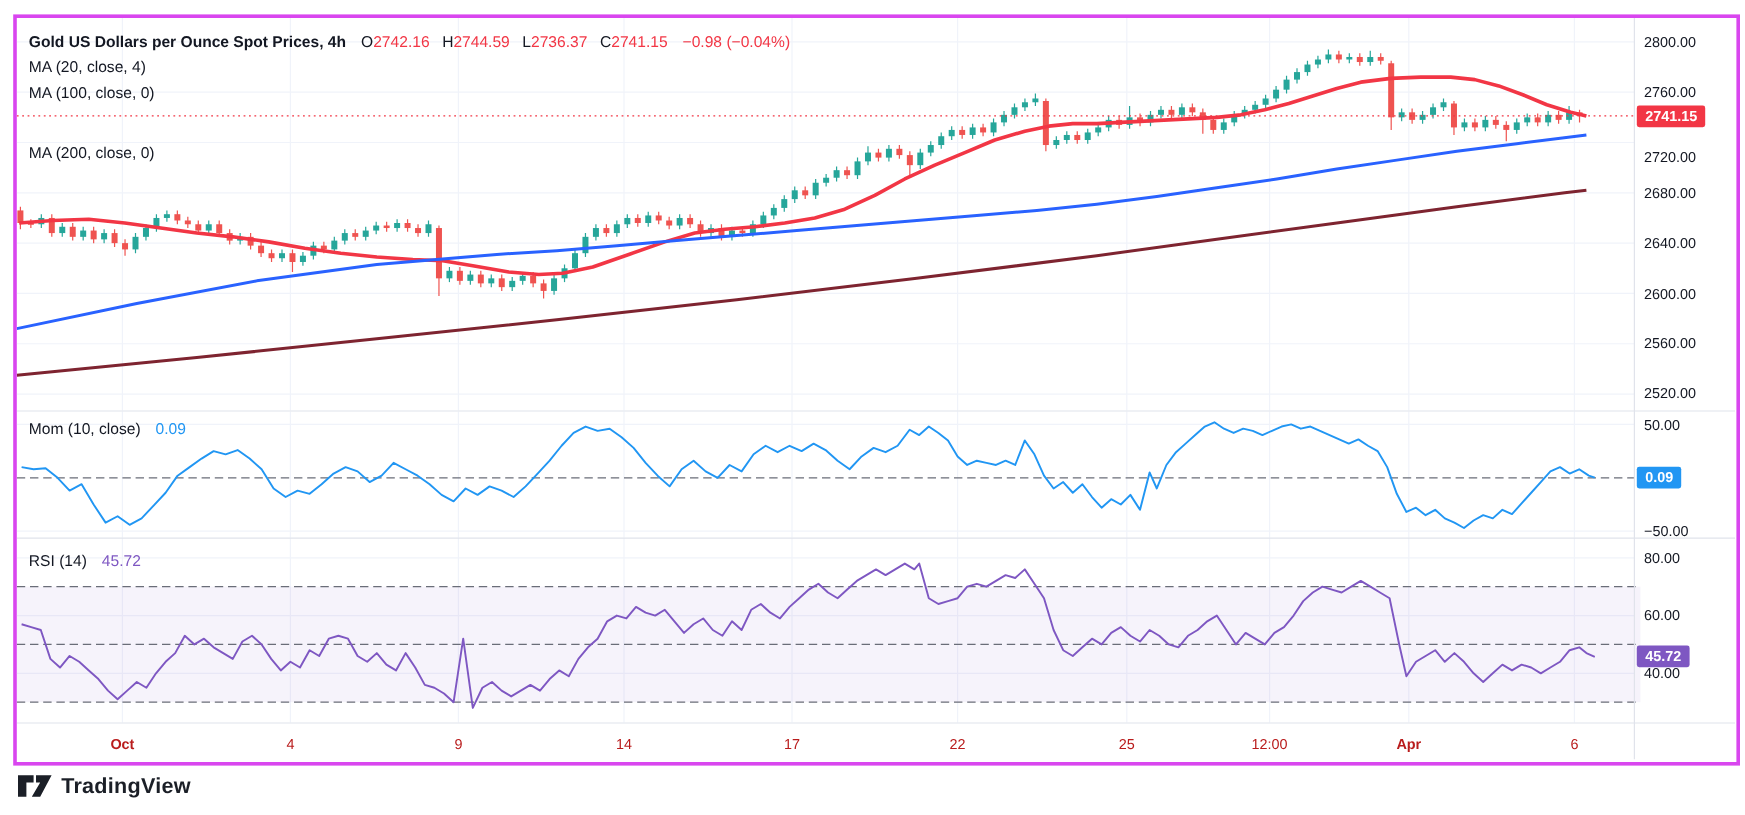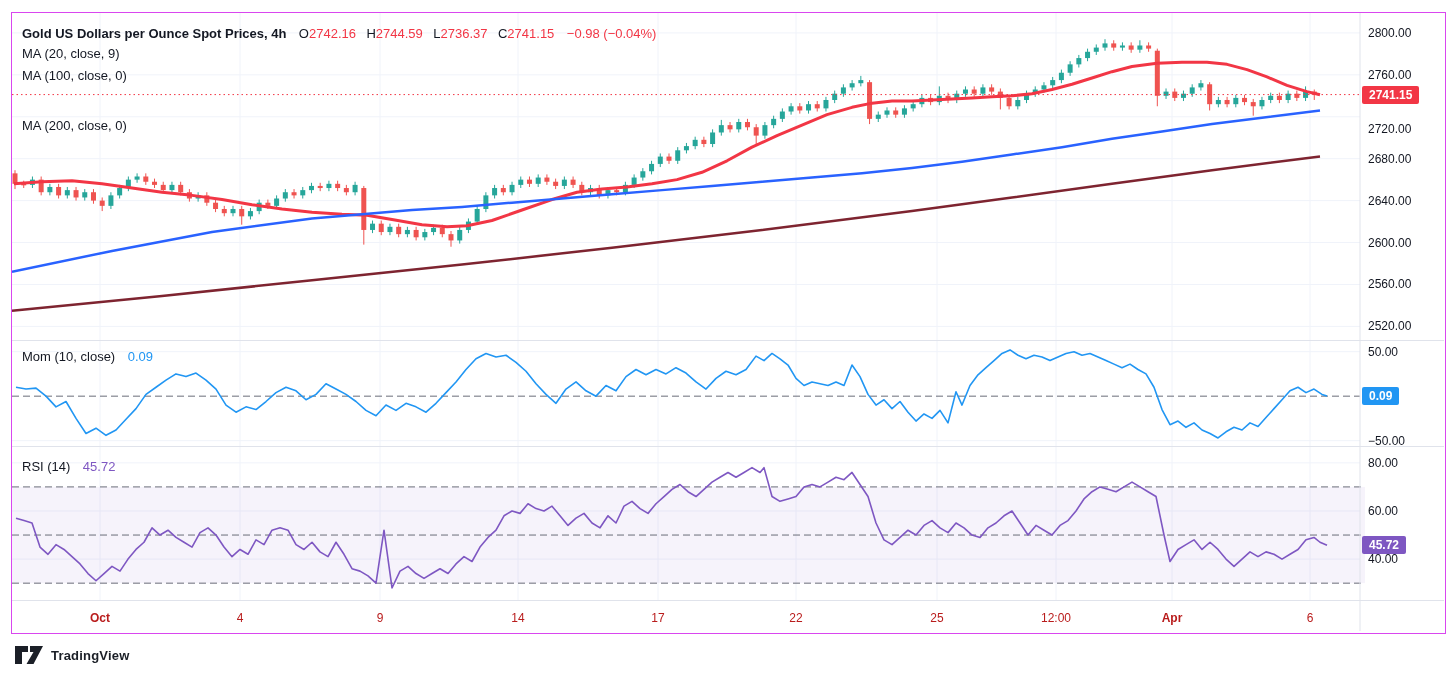--- a/index.html
+++ b/index.html
@@ -1,35 +1,35 @@
 <!DOCTYPE html>
 <html><head>
 <meta charset="utf-8">
 <style>
   html,body{margin:0;padding:0;background:#ffffff;font-family:"Liberation Sans",sans-serif;}
   #stage{position:relative;width:1454px;height:679px;background:#ffffff;overflow:hidden;}
-  #widget{position:absolute;left:11px;top:12px;width:1433px;height:620px;border:1px solid #d946ef;background:#fff;}
+  #widget{position:absolute;left:11px;top:12px;width:1433px;height:620px;border:3px solid #d946ef;background:#fff;}
   #chart-svg{position:absolute;left:0;top:0;}
   .legend{position:absolute;z-index:5;white-space:nowrap;color:#131722;}
   .legend .t{font-size:13px;font-weight:700;}
   .legend .v{font-size:13px;font-weight:400;}
   .red{color:#f23645;}
   .blue{color:#2196f3;}
   .purple{color:#7e57c2;}
   .ma-row{position:absolute;font-size:13px;color:#131722;z-index:5;white-space:nowrap;}
   .ytick{position:absolute;left:1356px;transform:translateY(-50%);font-size:12px;color:#131722;z-index:4;}
   .xtick{position:absolute;top:598px;transform:translateX(-50%);font-size:12px;color:#b91c1c;z-index:4;}
   .xtick.bold{font-weight:700;}
   .badge{position:absolute;left:1350px;transform:translateY(-50%);color:#fff;font-size:12px;font-weight:700;
          padding:3px 7px;border-radius:2px;z-index:6;line-height:1;}
   #price-badge{background:#f23645;}
   #mom-badge{background:#2196f3;}
   #rsi-badge{background:#7e57c2;}
   #footer{position:absolute;left:14px;top:644px;display:flex;align-items:center;gap:7px;}
-  #footer .brand{font-size:13px;font-weight:600;color:#1b1f27;letter-spacing:.2px;}
+  #footer .brand{font-size:18px;font-weight:600;color:#1b1f27;letter-spacing:.2px;}
 </style>
 </head>
 <body>
 
 <div id="stage">
   <div id="widget">
     <svg id="chart-svg" width="1432" height="618">
         <g>
           <line x1="88" x2="88" y1="0" y2="327" stroke="#f0f3fa" stroke-width="1"></line>
           <line x1="88" x2="88" y1="328" y2="433" stroke="#f0f3fa" stroke-width="1"></line>
@@ -397,21 +397,21 @@
       </svg>
 
     <div class="legend" style="left:10px;top:11px;">
       <span class="t">Gold US Dollars per Ounce Spot Prices, 4h</span>
       <span class="v" style="margin-left:8px;"><span>O</span><span class="red">2742.16</span></span>
       <span class="v" style="margin-left:6px;"><span>H</span><span class="red">2744.59</span></span>
       <span class="v" style="margin-left:6px;"><span>L</span><span class="red">2736.37</span></span>
       <span class="v" style="margin-left:6px;"><span>C</span><span class="red">2741.15</span></span>
       <span class="v red" style="margin-left:8px;">−0.98 (−0.04%)</span>
     </div>
-    <div class="ma-row" style="left:10px;top:33px;">MA (20, close, 9)</div>
+    <div class="ma-row" style="left:10px;top:33px;">MA (20, close, 4)</div>
     <div class="ma-row" style="left:10px;top:55px;">MA (100, close, 0)</div>
     <div class="ma-row" style="left:10px;top:77px;margin-top:28px;">MA (200, close, 0)</div>
 
     <div class="legend" style="left:10px;top:334px;">
       <span class="v">Mom (10, close)</span>
       <span class="v blue" style="margin-left:8px;">0.09</span>
     </div>
     <div class="legend" style="left:10px;top:444px;">
       <span class="v">RSI (14)</span>
       <span class="v purple" style="margin-left:8px;">45.72</span>

